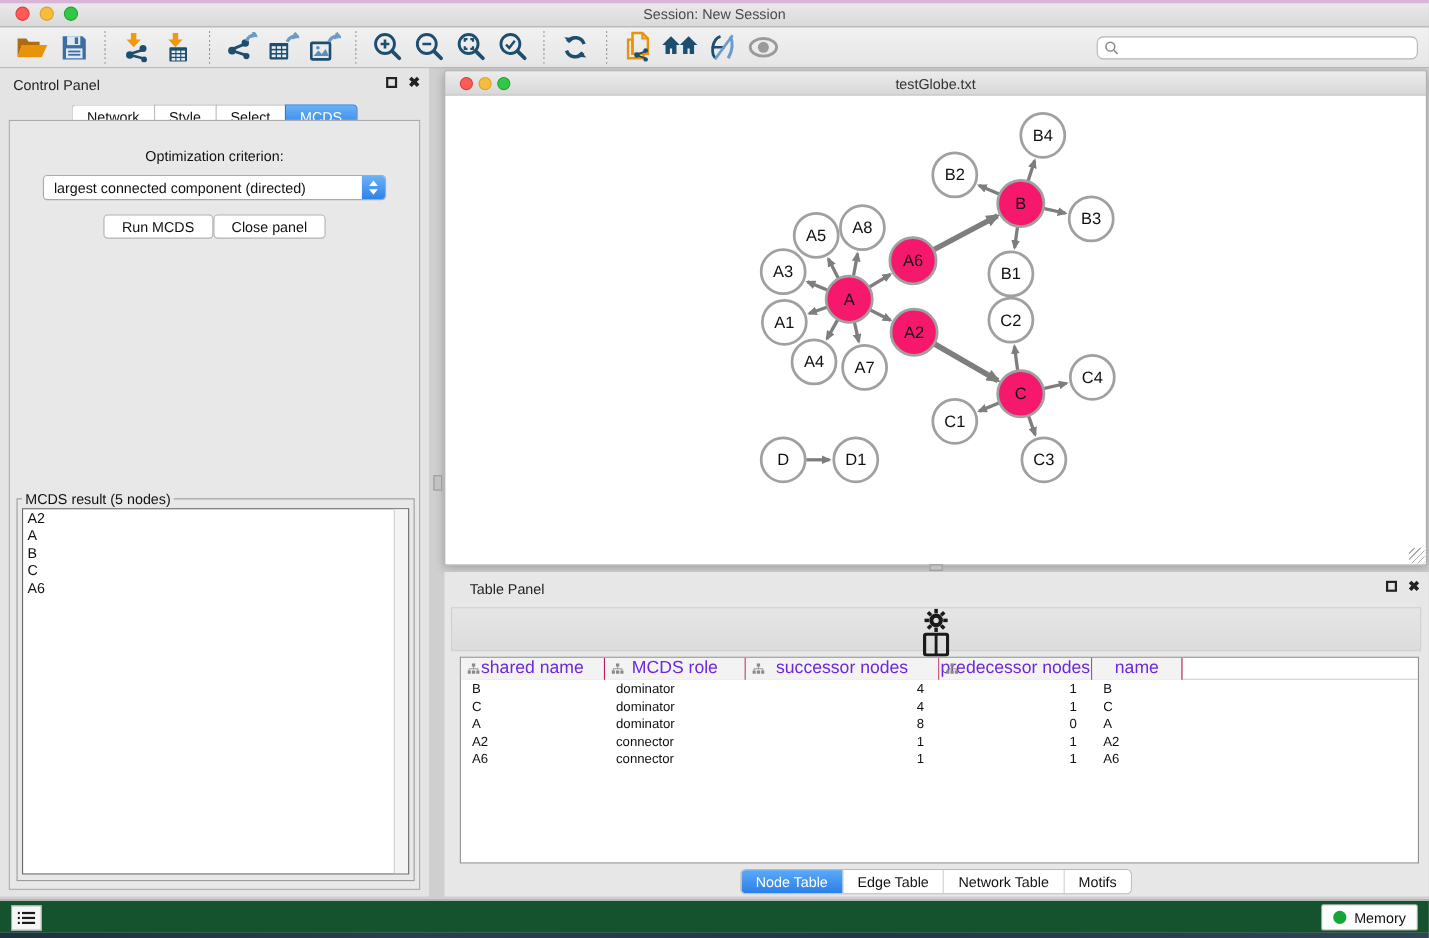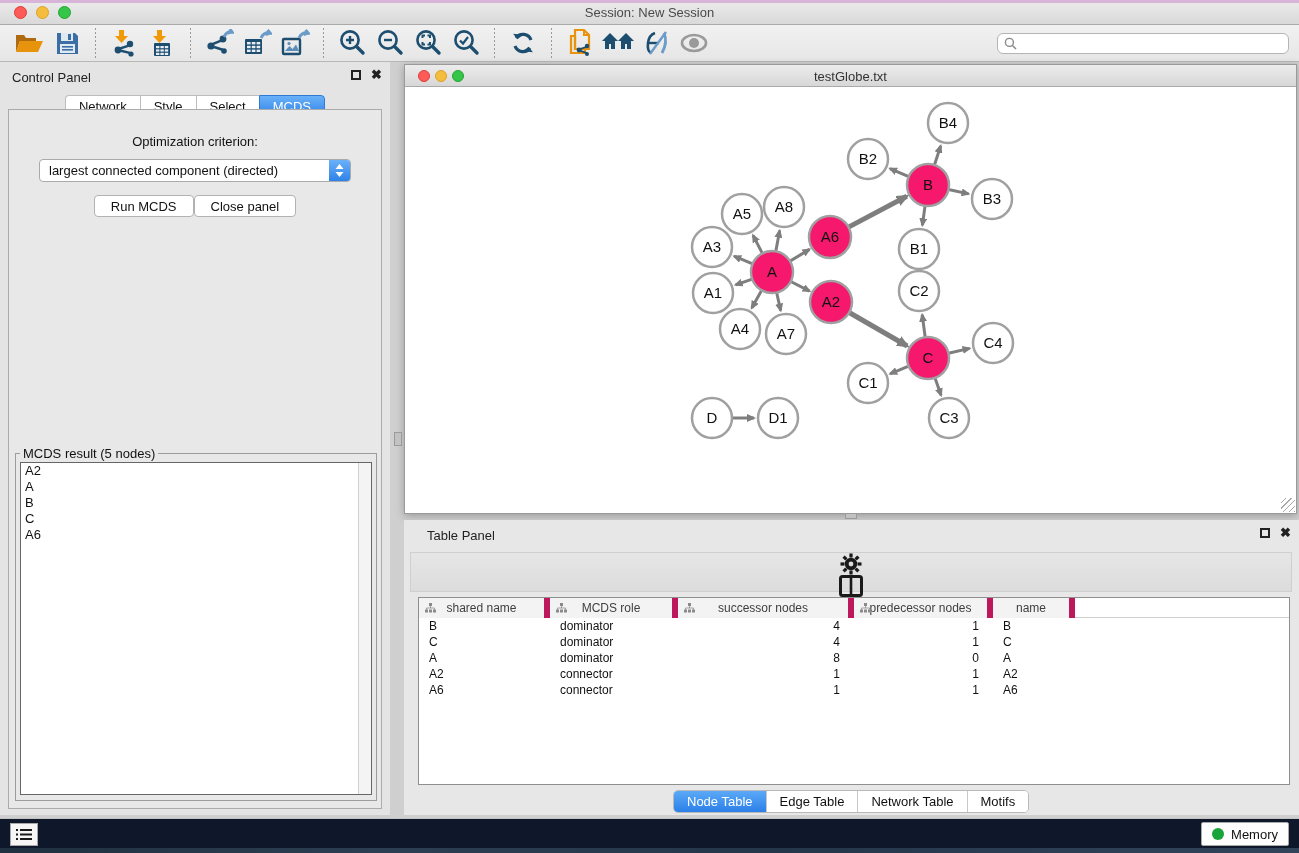--- a/index.html
+++ b/index.html
@@ -79,36 +79,36 @@
   
   .tpanel { position:absolute; left:404px; top:520px; width:895px; height:295px; background:#e7e7e7;padding-left:11px; }
   .ttoolbar { position:absolute; left:6px; top:32px; width:882px; height:40px;
     background:linear-gradient(#e6e6e6,#dcdcdc); border:1px solid #cfcfcf;
     display:flex; align-items:center; padding:0 12px;flex-direction:column; }
   .ttico { height:26px; display:flex; align-items:center; justify-content:center; margin:0 9px; }
   .fx { font-family:"DejaVu Serif", serif; font-style:italic; font-size:19px; color:#aaa; }
   .ttable { position:absolute; left:14px; top:77px; width:872px; height:188px;
     background:#fff; border:1px solid #8f8f8f; overflow:hidden; }
   .thead { position:relative; height:20px; border-bottom:1px solid #cfcfcf; }
-  .thcell { position:absolute; top:0; height:20px; background:#f3f3f3; border-right:6px solid #be185d;
-    display:flex; align-items:center; justify-content:center; gap:5px; font-size:12px; color:#404040; }
+  .thcell { position:absolute; top:0; height:20px; background:#f3f3f3; border-right:1px solid #be185d;
+    display:flex; align-items:center; justify-content:center; gap:5px; font-size:16px; color:#6d28d9; }
   .thcell .treeic { position:absolute; left:6px; top:5px; }
   .trow { position:relative; height:16px; }
   .tcell { position:absolute; top:0; height:16px; font-size:12px; color:#111; line-height:16px; }
   .tcell.num { text-align:right; }
   .btabs { position:absolute; left:269px; top:270px; display:flex; border:1px solid #b9b9b9;
     border-radius:5px; overflow:hidden; background:#fff; }
   .btab { height:21px; padding:0 13px; display:flex; align-items:center; font-size:13px;
     color:#111; border-right:1px solid #c7c7c7; background:#fff; }
   .btab:last-child { border-right:none; }
   .btab.active { background:linear-gradient(#5ba9f7,#2b80e8); color:#fff; }
 
   
   .statusbar { position:absolute; left:0; top:818px; width:1299px; height:30px;
-    background:#0f172a; border-top:1px solid #c2c2c2; }
+    background:#14532d; border-top:1px solid #c2c2c2; }
   .listbtn { position:absolute; left:10px; top:4px; width:28px; height:23px; background:#f6f6f6;
     border:1px solid #a8a8a8; display:flex; align-items:center; justify-content:center; }
   .membtn { position:absolute; right:10px; top:3px; height:24px; padding:0 10px; background:#fdfdfd;
     border:1px solid #a8a8a8; border-radius:2px; display:flex; align-items:center; gap:7px;
     font-size:13px; color:#111; }
   .memdot { width:12px; height:12px; border-radius:50%; background:#17a53a; }
   .bottomstrip { position:absolute; left:0; top:848px; width:1299px; height:5px;
     background:linear-gradient(90deg,#1f3040,#2c3f52 30%,#24364a 60%,#31445a); }
 
   svg { display:block; }

